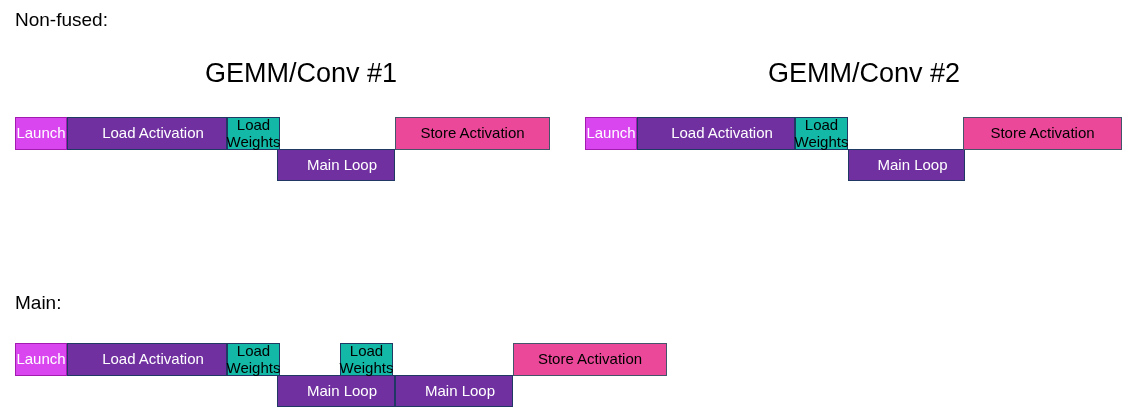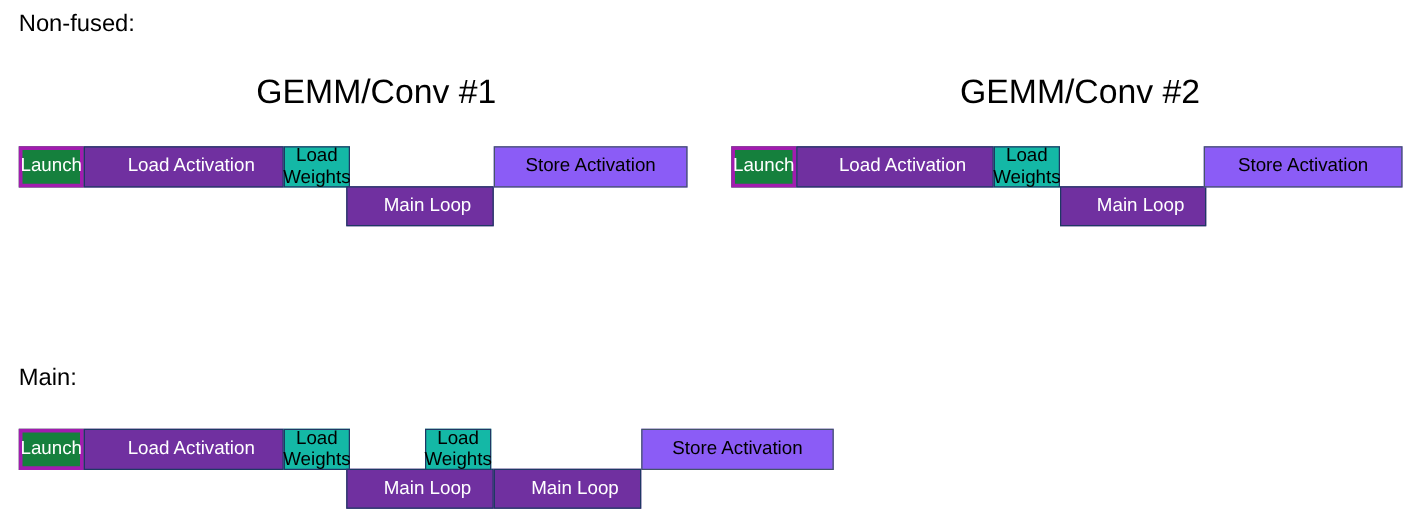--- a/index.html
+++ b/index.html
@@ -31,37 +31,37 @@
     position: absolute;
     box-sizing: border-box;
     display: flex;
     align-items: center;
     justify-content: center;
     text-align: center;
     font-size: 15px;
     line-height: 1.08;
   }
   .bar.launch {
-    background: #15803d;
-    border: 3px solid #a21caf;
+    background: #d946ef;
+    border: 1px solid #a21caf;
     color: #ffffff;
   }
   .bar.purple {
     background: #7030a0;
     border: 1px solid #1f3864;
     color: #ffffff;
     padding-left: 12px;
   }
   .bar.weights {
     background: #14b8a6;
     border: 1px solid #1f3864;
     color: #000000;
   }
   .bar.store {
-    background: #8b5cf6;
+    background: #ec4899;
     border: 1px solid #44546a;
     color: #000000;
   }
 </style>
 </head>
 <body>
 
 <div class="canvas">
 
   <div class="section-label" style="left:15px; top:9px;">Non-fused:</div>

